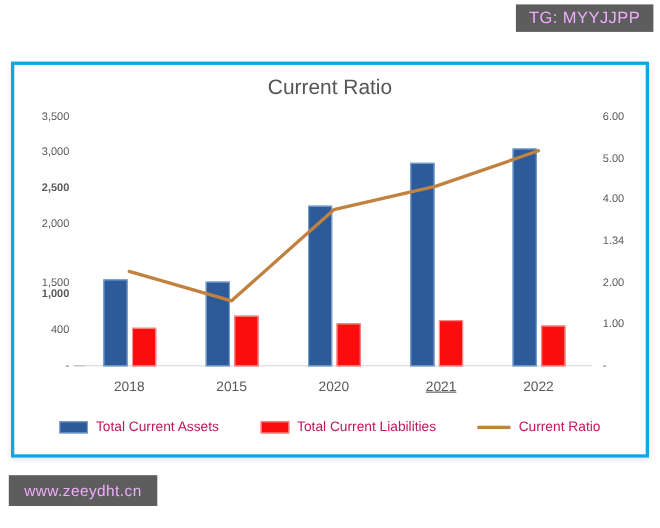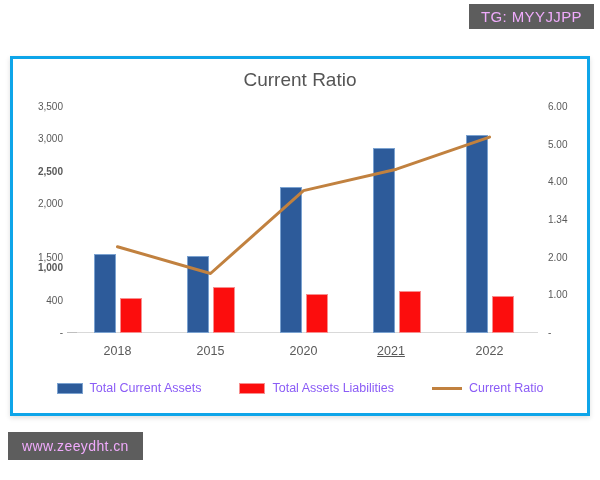--- a/index.html
+++ b/index.html
@@ -160,21 +160,21 @@
     display: flex;
     justify-content: center;
     align-items: center;
     gap: 38px;
   }
   .legend-item {
     display: flex;
     align-items: center;
     gap: 7px;
     font-size: 12.5px;
-    color: #8b5cf6;
+    color: #be185d;
     white-space: nowrap;
   }
   .swatch-bar {
     width: 26px;
     height: 11px;
     display: inline-block;
   }
   .swatch-assets { background: #2d5b9a; border: 1px solid #7ba2d0; box-sizing: border-box; }
   .swatch-liab  { background: #fc0d0d; border: 1px solid #f78f8f; box-sizing: border-box; }
   .swatch-line {
@@ -243,33 +243,33 @@
       </div>
 
     <svg id="ratio-line-svg" viewBox="0 0 465 226" preserveAspectRatio="none">
       <polyline id="ratio-polyline" fill="none" stroke="#c1813f" stroke-width="3" stroke-linejoin="round" stroke-linecap="round" points="46.5,139.7 139.5,166.5 232.5,83.6 325.5,62.2 418.5,30.1"></polyline>
     </svg>
 
     <div id="x-axis">
         <div class="x-label" style="left: 46.5px;">2018</div>
         <div class="x-label" style="left: 139.5px;">2015</div>
         <div class="x-label" style="left: 232.5px;">2020</div>
-        <div class="x-label" style="left: 320px; text-decoration: underline;">2021</div>
+        <div class="x-label" style="left: 330px; text-decoration: underline;">2021</div>
         <div class="x-label" style="left: 418.5px;">2022</div>
       </div>
   </div>
 
   <div id="legend">
       <div class="legend-item">
         <span class="swatch-bar swatch-assets" style="background: rgb(45, 91, 154);"></span>
         <span>Total Current Assets</span>
       </div>
       <div class="legend-item">
         <span class="swatch-bar swatch-liab" style="background: rgb(252, 13, 13);"></span>
-        <span>Total Assets Liabilities</span>
+        <span>Total Current Liabilities</span>
       </div>
       <div class="legend-item">
         <span class="swatch-line" style="background: rgb(193, 129, 63);"></span>
         <span>Current Ratio</span>
       </div>
     </div>
 </div>
 
 <div id="site-badge" class="badge">
   <span>www.zeeydht.cn</span>

